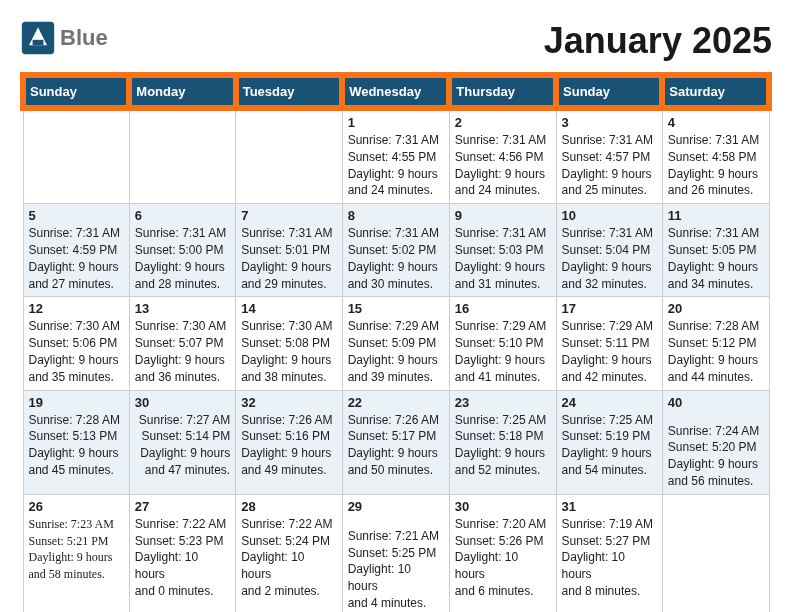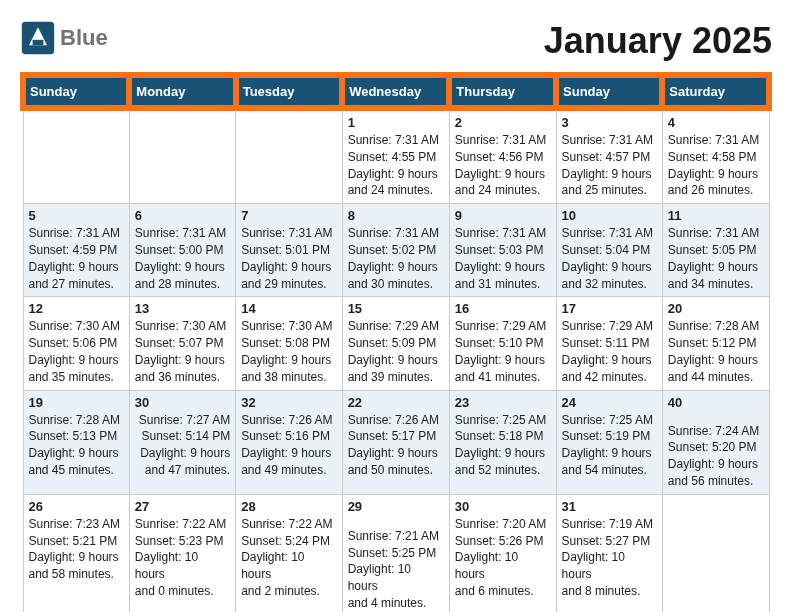--- a/index.html
+++ b/index.html
@@ -303,21 +303,21 @@
           <span class="day-num">40</span>
           <div class="day-info" style="white-space: pre-line; margin-top: 13px;">Sunrise: 7:24 AM
 Sunset: 5:20 PM
 Daylight: 9 hours
 and 56 minutes.</div>
         </td>
       </tr>
       <tr>
         <td>
           <span class="day-num">26</span>
-          <div class="day-info" style="white-space: pre-line;">Sunrise: 7:23 AM
+          <div class="day-info" style="white-space: pre-line; font-family: Liberation Serif, serif;">Sunrise: 7:23 AM
 Sunset: 5:21 PM
 Daylight: 9 hours
 and 58 minutes.</div>
         </td>
         <td>
           <span class="day-num">27</span>
           <div class="day-info" style="white-space: pre-line;">Sunrise: 7:22 AM
 Sunset: 5:23 PM
 Daylight: 10 hours
 and 0 minutes.</div>

